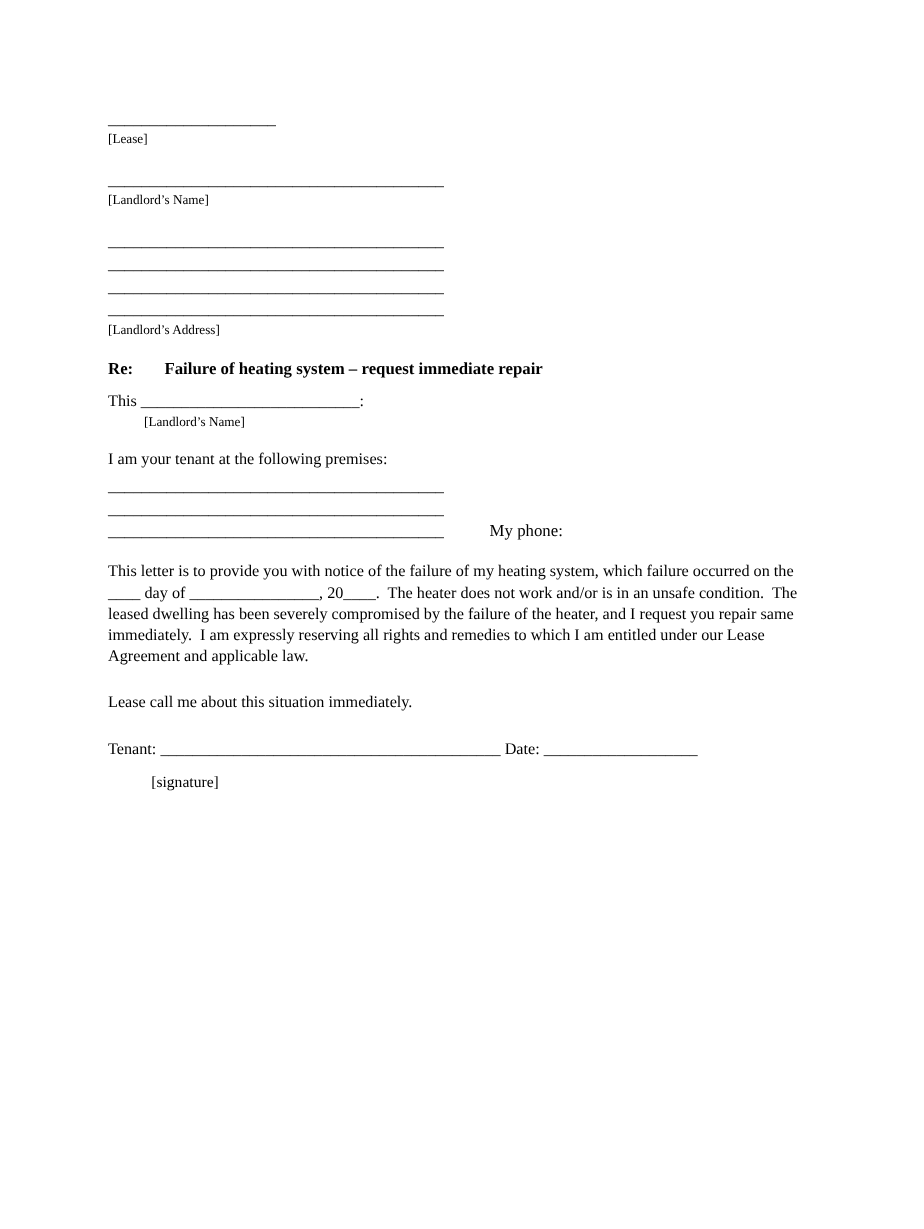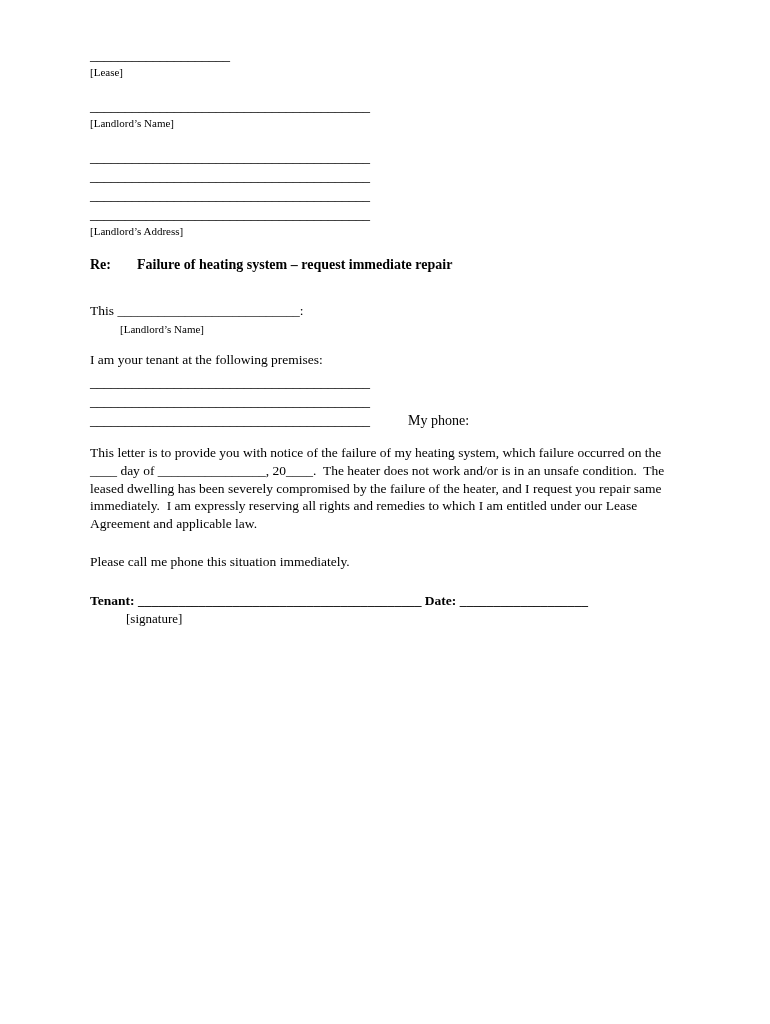--- a/index.html
+++ b/index.html
@@ -4,21 +4,21 @@
 <style>
   html, body {
     margin: 0;
     padding: 0;
     background: #ffffff;
   }
   .page {
     width: 770px;
     min-height: 1024px;
     box-sizing: border-box;
-    padding: 46px 92px 40px 90px;
+    padding: 90px 92px 40px 90px;
     font-family: "Liberation Serif", "DejaVu Serif", serif;
     font-size: 13.5px;
     color: #000000;
     line-height: 1.3;
   }
   .blank-line {
     font-size: 14px;
     line-height: 19px;
     white-space: pre;
   }
@@ -26,21 +26,21 @@
     font-size: 11px;
     line-height: 14px;
   }
   .block {
     margin-bottom: 18px;
   }
   .re-line {
     display: flex;
     font-weight: bold;
     font-size: 14px;
-    margin: 0 0 28px 0;
+    margin: 0 0 7px 0;
   }
   .re-label {
     flex: 0 0 47px;
   }
   .salutation {
     white-space: pre;
     margin-bottom: 2px;
   }
   .sub-label {
     margin-left: 30px;
@@ -62,22 +62,21 @@
   }
   .body-par {
     white-space: pre-wrap;
     margin: 0 0 21px 0;
   }
   .para {
     margin: 0 0 21px 0;
   }
   .sig-row {
     white-space: pre;
-    margin-bottom: 2px;
-    font-weight: bold;
+    margin-bottom: 12px;
   }
   .sig-hint {
     margin-left: 36px;
     font-size: 13px;
   }
 </style>
 </head>
 <body>
 
 <div class="page">
@@ -114,19 +113,19 @@
     <div class="blank-line">________________________________________</div>
     <div class="blank-line">________________________________________</div>
     <div class="line-row">
       <span class="blank-line">________________________________________</span>
       <span class="phone-label">My phone:</span>
     </div>
   </div>
 
   <div class="body-par">This letter is to provide you with notice of the failure of my heating system, which failure occurred on the ____ day of ________________, 20____.  The heater does not work and/or is in an unsafe condition.  The leased dwelling has been severely compromised by the failure of the heater, and I request you repair same immediately.  I am expressly reserving all rights and remedies to which I am entitled under our Lease Agreement and applicable law.</div>
 
-  <div class="para">Please call me phone this situation immediately.</div>
+  <div class="para">Lease call me about this situation immediately.</div>
 
 
   <div class="sig-row"><span>Tenant: </span><span>__________________________________________</span><span> Date: </span><span>___________________</span></div>
   <div class="sig-hint">[signature]</div>
 
 </div>
 
 </body></html>

